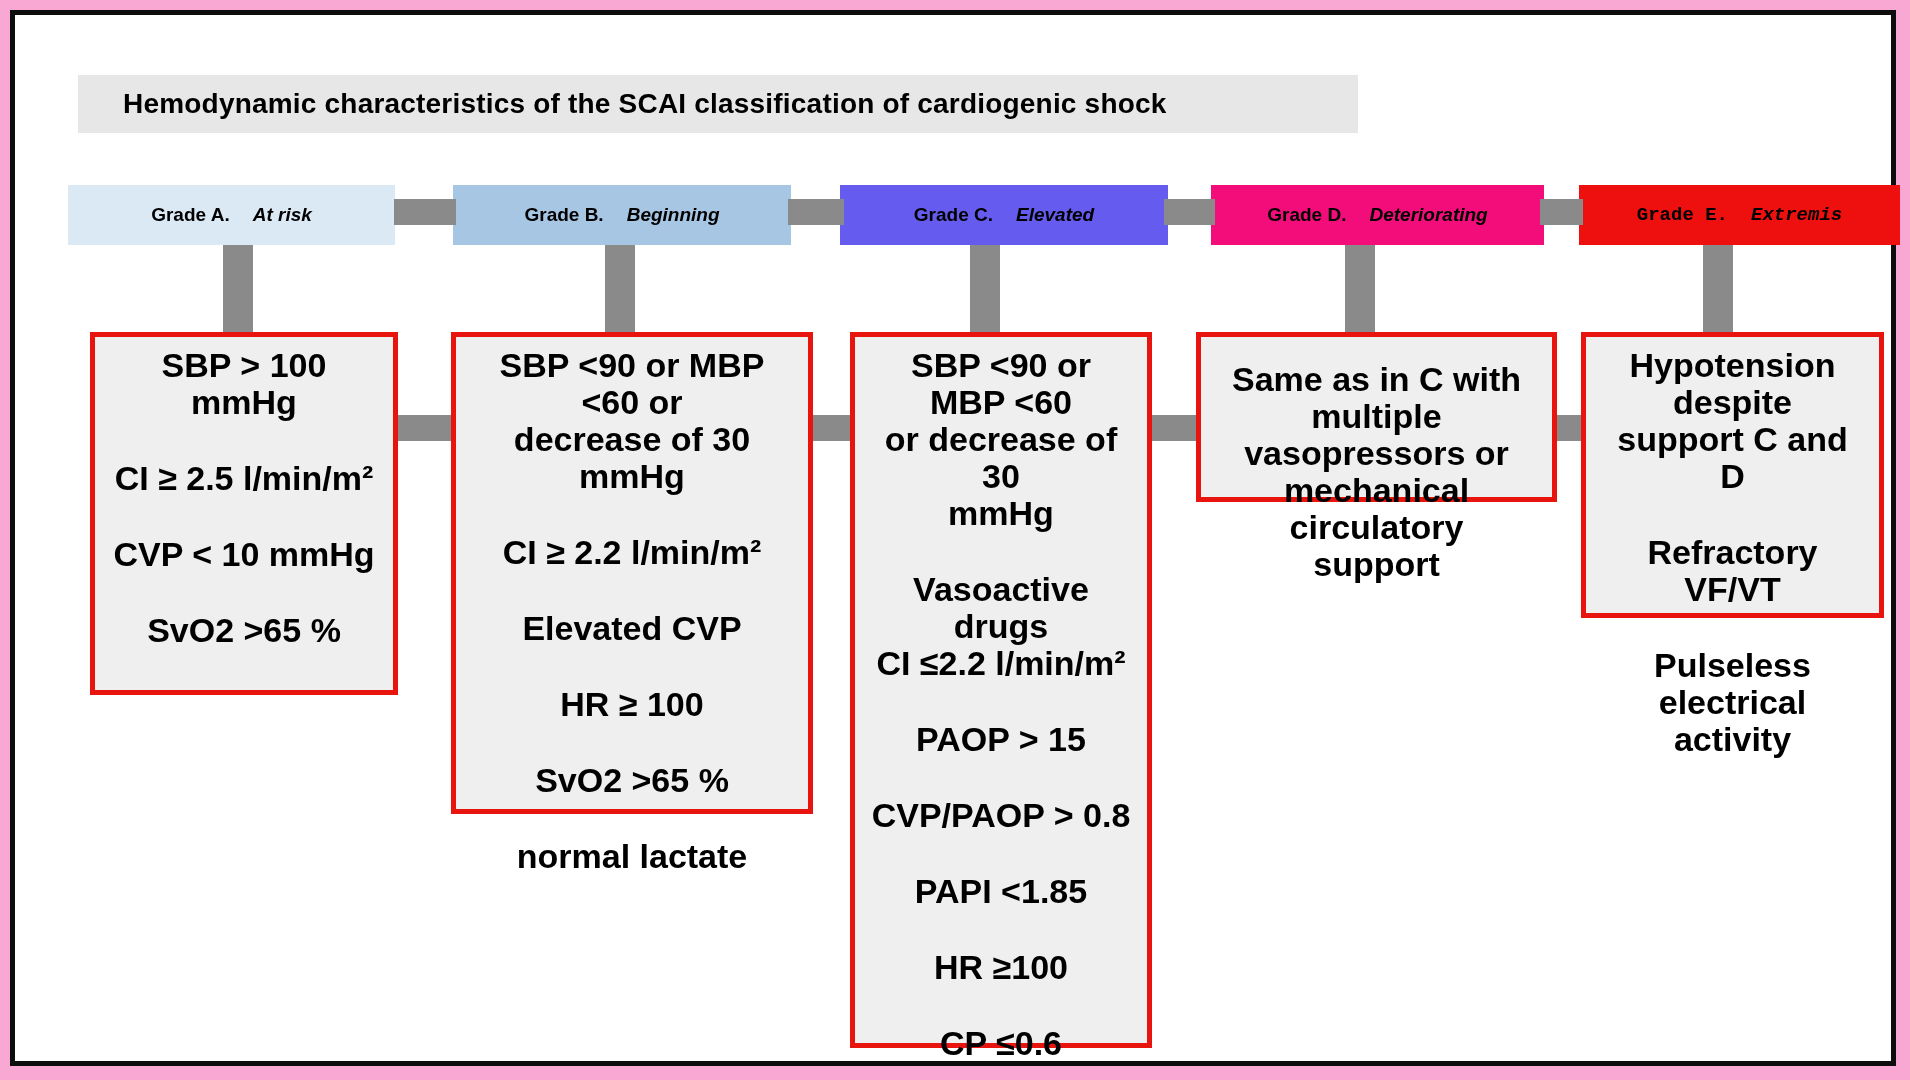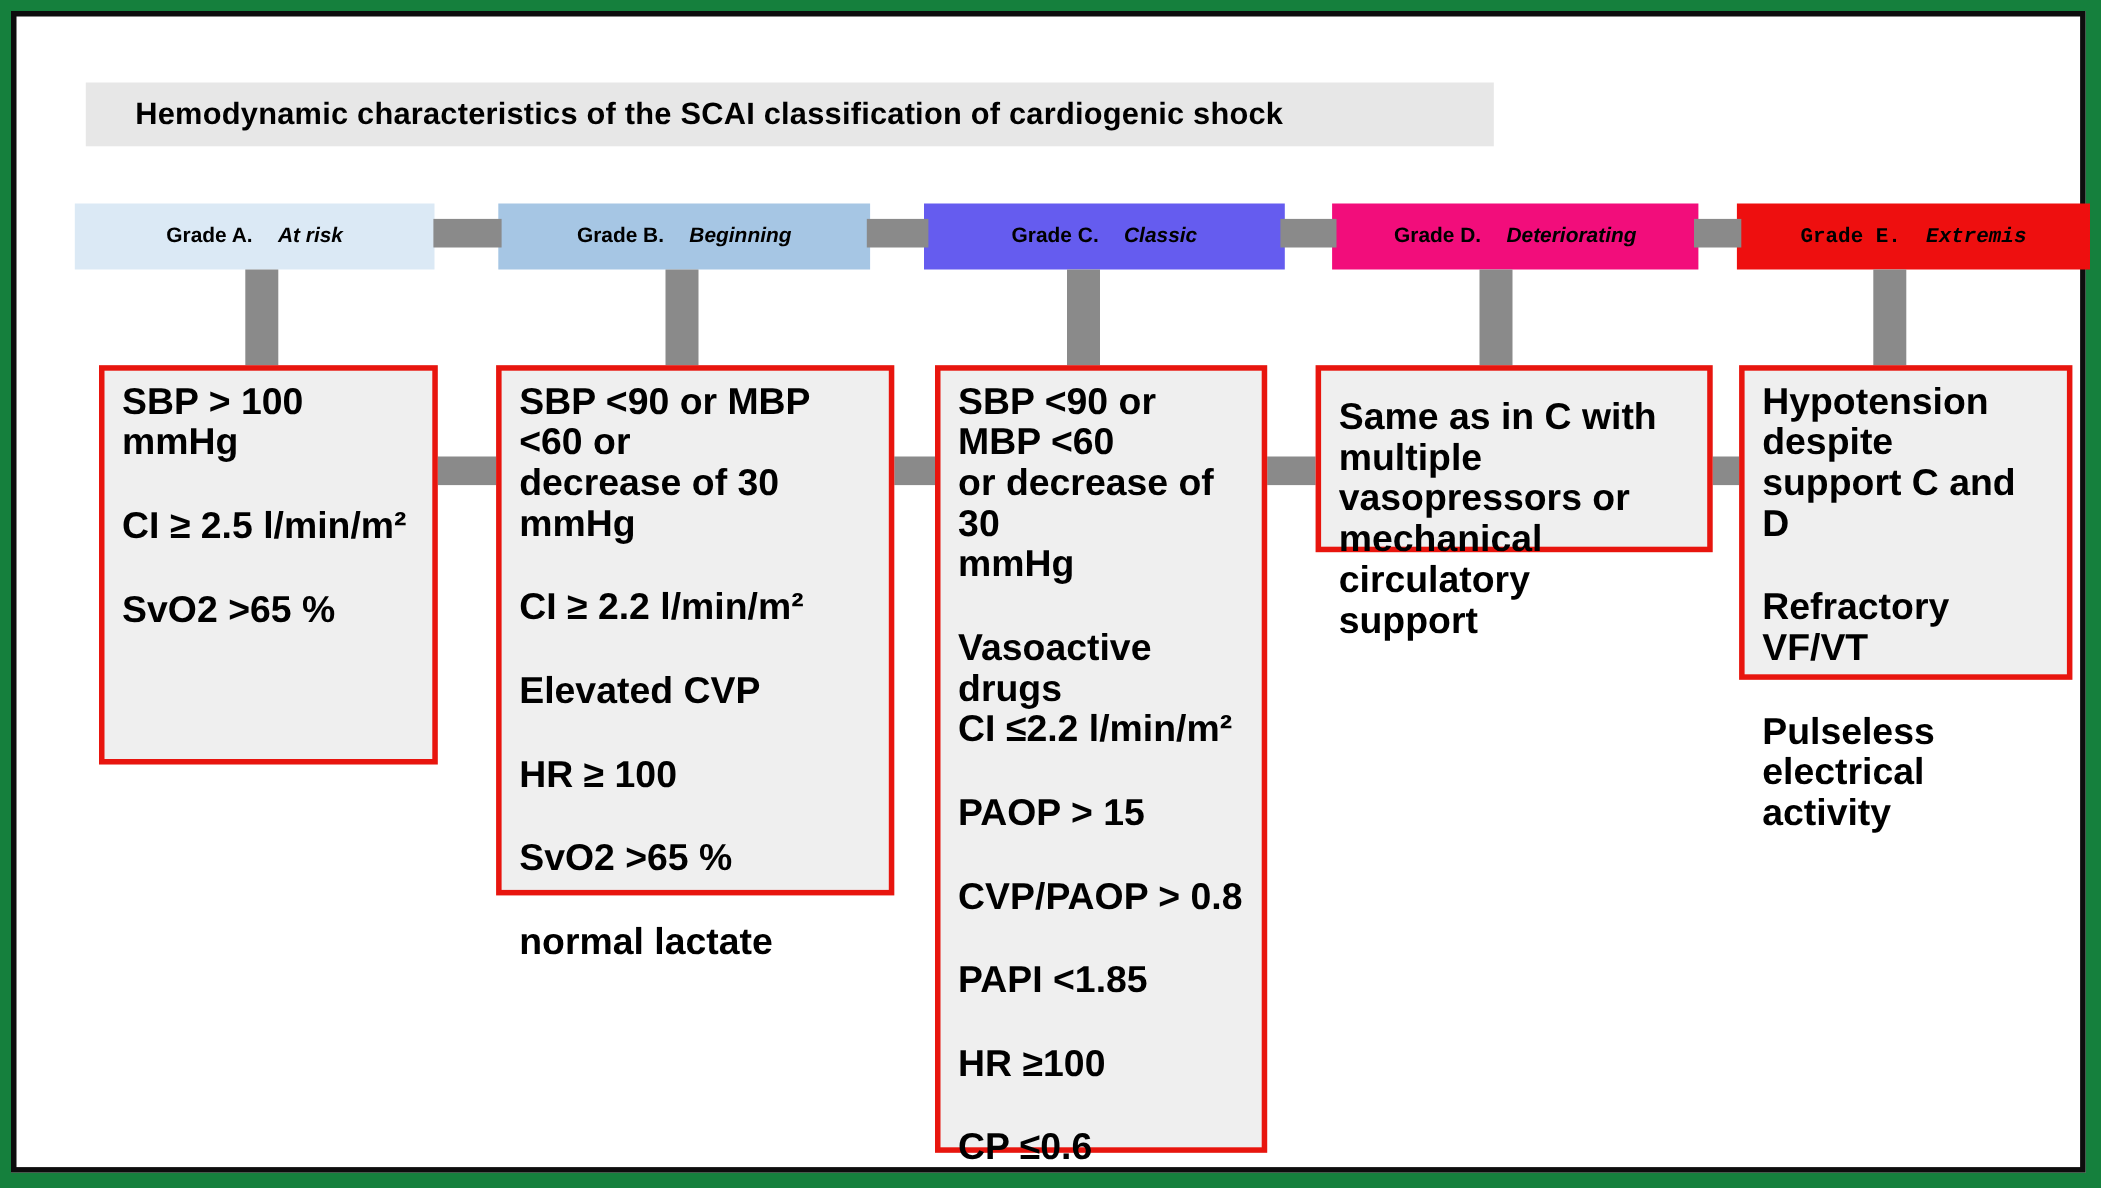--- a/index.html
+++ b/index.html
@@ -1,17 +1,17 @@
 <!DOCTYPE html>
 <html><head>
 <meta charset="utf-8">
 <style>
   html,body{margin:0;padding:0;background:#fff;}
   body{font-family:"Liberation Sans","DejaVu Sans",sans-serif;}
-  #stage{position:relative;width:1910px;height:1080px;background:#15803d;overflow:hidden;}
+  #stage{position:relative;width:1910px;height:1080px;background:#f9a8d4;overflow:hidden;text-align:center;}
   .frame{position:absolute;left:10px;top:10px;width:1876px;height:1046px;border:5px solid #0d0d0d;background:#fff;}
   .titlebar{position:absolute;left:78px;top:75px;width:1280px;height:58px;background:#e7e7e7;
             display:flex;align-items:center;}
   .titlebar span{font-size:28px;font-weight:bold;color:#000;padding-left:45px;letter-spacing:.2px;}
   .hdr{position:absolute;top:185px;height:60px;display:flex;align-items:center;justify-content:center;
        font-size:19px;font-weight:bold;color:#000;white-space:nowrap;}
   .hdr .it{font-style:italic;margin-left:23px;}
   .g-a{left:68px;width:327px;background:#dbe9f5;}
   .g-b{left:453px;width:338px;background:#a6c6e4;}
   .g-c{left:840px;width:328px;background:#655cef;}
@@ -45,21 +45,21 @@
   <div class="hdr g-a">
     <span>Grade A.</span>
     <span class="it">At risk</span>
   </div>
   <div class="hdr g-b">
     <span>Grade B.</span>
     <span class="it">Beginning</span>
   </div>
   <div class="hdr g-c">
     <span>Grade C.</span>
-    <span class="it">Classic</span>
+    <span class="it">Elevated</span>
   </div>
   <div class="hdr g-d">
     <span>Grade D.</span>
     <span class="it">Deteriorating</span>
   </div>
   <div class="hdr g-e">
     <span>Grade E.</span>
     <span class="it">Extremis</span>
   </div>
 
@@ -75,20 +75,21 @@
   <div class="conn vert" style="left:1703px;"></div>
 
   <div class="conn h-mid" style="left:394px;width:60px;"></div>
   <div class="conn h-mid" style="left:809px;width:45px;"></div>
   <div class="conn h-mid" style="left:1148px;width:52px;"></div>
   <div class="conn h-mid" style="left:1553px;width:32px;"></div>
 
   <div class="box box-a">
     <div class="item">SBP &gt; 100 mmHg</div>
     <div class="item">CI ≥ 2.5 l/min/m²</div>
+    <div class="item">CVP &lt; 10 mmHg</div>
     <div class="item">SvO2 &gt;65 %</div>
   </div>
 
   <div class="box box-b">
     <div class="item">SBP &lt;90 or MBP &lt;60 or
 decrease of 30 mmHg</div>
     <div class="item">CI ≥ 2.2 l/min/m²</div>
     <div class="item">Elevated CVP</div>
     <div class="item">HR ≥ 100</div>
     <div class="item">SvO2 &gt;65 %</div>

